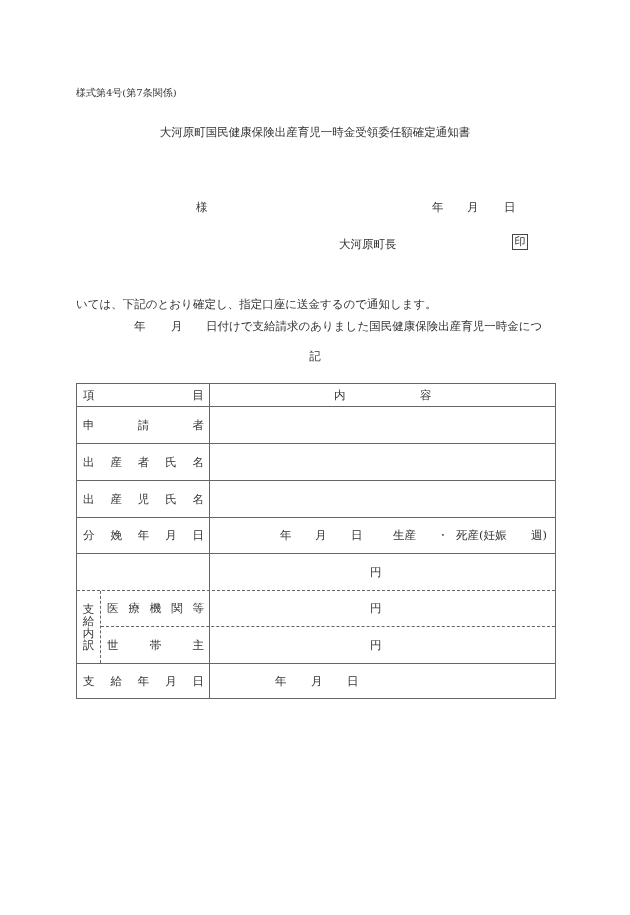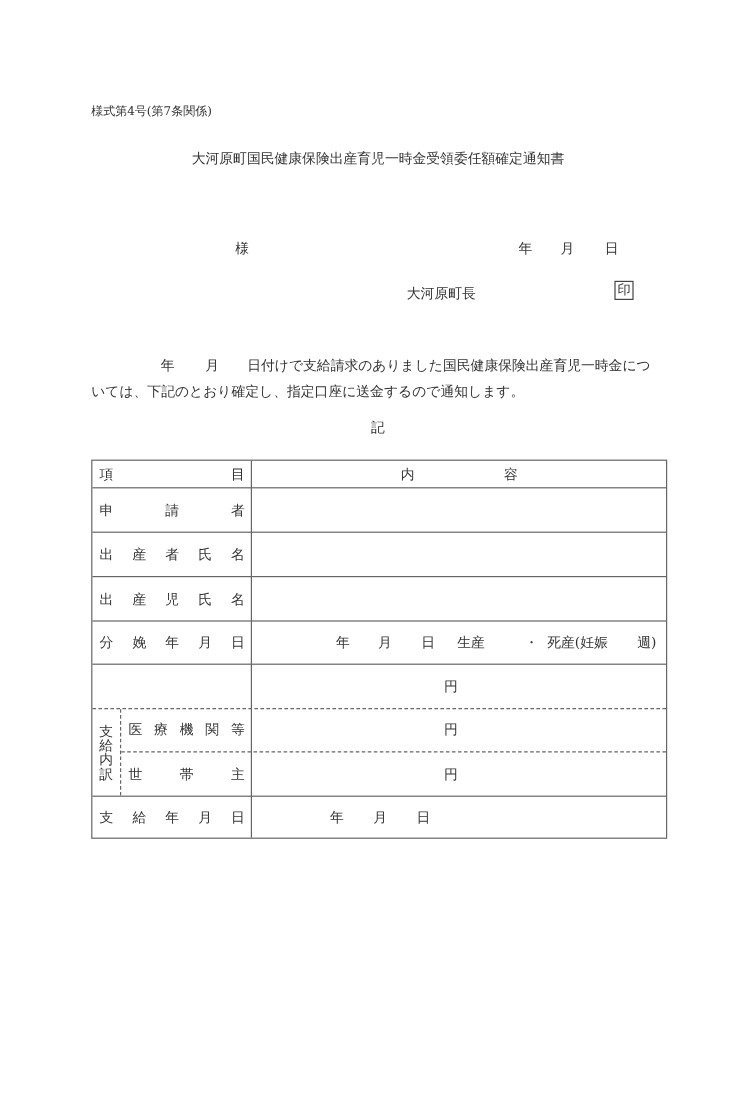--- a/index.html
+++ b/index.html
@@ -42,24 +42,24 @@
 
 <div class="abs" id="date-line">
   <span style="width:35px">年</span><span style="width:37px">月</span><span>日</span>
 </div>
 
 <div class="abs" id="addressee">様</div>
 <div class="abs" id="issuer">大河原町長</div>
 <div class="abs" id="seal">印</div>
 
 <div class="abs" id="body-text">
+  <div>いては、下記のとおり確定し、指定口座に送金するので通知します。</div>
   <div>
     <span style="display:inline-block;width:58px"></span><span style="display:inline-block;width:37px">年</span><span style="display:inline-block;width:35px">月</span><span>日付けで支給請求のありました国民健康保険出産育児一時金につ</span>
   </div>
-  <div>いては、下記のとおり確定し、指定口座に送金するので通知します。</div>
 </div>
 
 <div class="abs" id="ki">記</div>
 
 <div id="table">
 
   <div class="hline" style="left:0;width:478px;top:22px"></div>
   <div class="hline" style="left:0;width:478px;top:59px"></div>
   <div class="hline" style="left:0;width:478px;top:96px"></div>
   <div class="hline" style="left:0;width:478px;top:133px"></div>
@@ -108,21 +108,21 @@
     <span>分</span>
     <span>娩</span>
     <span>年</span>
     <span>月</span>
     <span>日</span>
   </div>
   <div class="cell" style="left:133px;top:134px;width:345px;height:35px">
     <span style="position:absolute;left:70px">年</span>
     <span style="position:absolute;left:105px">月</span>
     <span style="position:absolute;left:141px">日</span>
-    <span style="position:absolute;left:171px">生産</span>
+    <span style="position:absolute;left:183px">生産</span>
     <span style="position:absolute;left:227px">・</span>
     <span style="position:absolute;left:246px">死産(妊娠</span>
     <span style="position:absolute;left:321px">週)</span>
   </div>
 
   <div class="cell" style="left:133px;top:170px;width:345px;height:36px">
     <span style="position:absolute;left:160px">円</span>
   </div>
 
   <div class="cell vert" style="left:0;top:207px;width:23px;height:72px;align-items:center">

